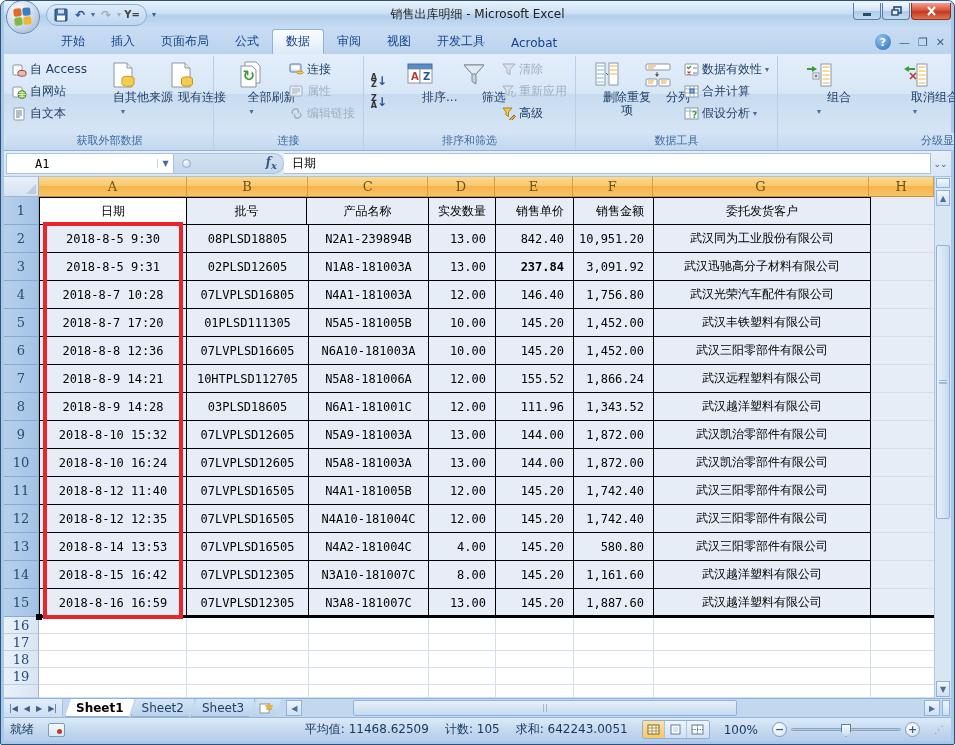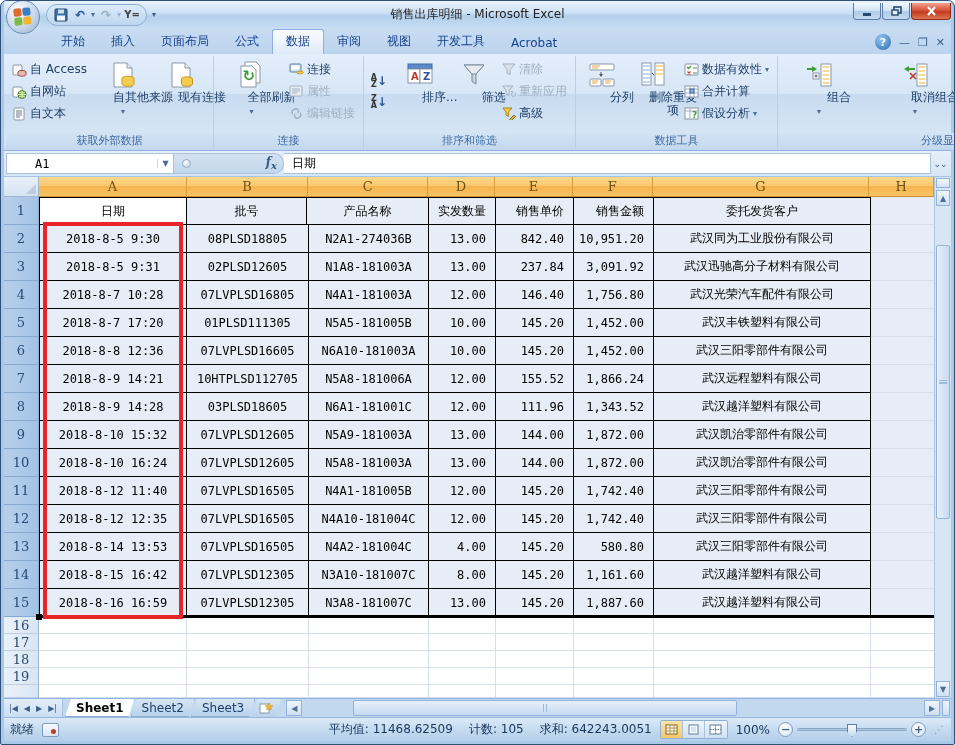--- a/index.html
+++ b/index.html
@@ -129,21 +129,21 @@
     background:linear-gradient(#D5E5F5,#BAD2EC); clip-path:polygon(6px 0,100% 0,calc(100% - 6px) 100%,0 100%); margin-left:-4px; }
   .hscroll { flex:1; display:flex; align-items:stretch; margin-left:4px; }
   .hs-track { flex:1; position:relative; margin:1px 0; }
   .hs-thumb { position:absolute; left:8%; width:62%; top:0; bottom:0; border:1px solid #91B3DA; border-radius:2px;
     background:linear-gradient(#E7F0FA,#C6DAF0); display:flex; align-items:center; justify-content:center; }
   .hgrip { height:8px; border-left:1px solid #9FBBDA; border-right:1px solid #9FBBDA; width:4px; }
   .hs-btn { width:16px; flex:0 0 16px; background:linear-gradient(#EFF5FB,#CFE0F2); border:1px solid #91B3DA; margin:1px;
     display:flex; align-items:center; justify-content:center; color:#4D6E96; font-size:8px; }
 
   
-  .statusbar { height:24px; flex:0 0 24px; display:flex; align-items:center; gap:8px; padding:0 8px 0 6px;
+  .statusbar { height:24px; flex:0 0 24px; display:flex; align-items:center; gap:14px; padding:0 8px 0 6px;
     background:linear-gradient(#DCEAF8,#C3D9EF 55%,#B5CEE9); border-top:1px solid #96B6DC; color:#1F3F66; }
   .ready { font-size:12px; color:#16365C; }
   .macro-icon { width:17px; height:14px; border:1px solid #7E9CBE; background:linear-gradient(#F6FAFE,#D8E6F4); position:relative; border-radius:2px;}
   .macro-icon::after { content:""; position:absolute; right:2px; bottom:2px; width:5px; height:5px; border-radius:50%; background:#C23B2A; }
   .agg { margin-left:auto; display:flex; gap:16px; font-size:12px; color:#16365C; }
   .viewbtns { display:flex; border:1px solid #8FB0D4; border-radius:2px; overflow:hidden; }
   .vb { width:22px; height:17px; display:flex; align-items:center; justify-content:center; background:linear-gradient(#EFF5FB,#CFE0F2); border-right:1px solid #A9C3DF; }
   .vb:last-child { border-right:none; }
   .vb.active { background:linear-gradient(#FBE3A9,#F6C866); }
   .zoom-level { font-size:12px; color:#16365C; }
@@ -371,39 +371,39 @@
           </div>
         </div>
       </div>
       <div class="rgroup-label">排序和筛选</div>
     </div>
 
     <div class="rgroup" style="width:202px;">
       <div class="rgroup-content">
         <div class="lbtn">
           <svg class="ic" width="28" height="28" viewBox="0 0 28 28">
+              <rect x="3" y="2" width="9" height="22" fill="#fff" stroke="#8a97a5"></rect>
+              <path d="M4 5h7M4 9h7M4 13h7M4 17h7M4 21h7" stroke="#7FB2E5"></path>
+              <rect x="16" y="2" width="9" height="22" fill="#fff" stroke="#8a97a5"></rect>
+              <path d="M17 5h7M17 9h7M17 13h7" stroke="#F2B431"></path>
+              <path d="M13 12l2 2" stroke="#555"></path>
+            </svg>
+          <span class="lab lab2">删除重复项</span>
+        </div>
+        <div class="lbtn">
+          <svg class="ic" width="28" height="28" viewBox="0 0 28 28">
               <rect x="2" y="3" width="24" height="6" rx="1" fill="#fff" stroke="#8a97a5"></rect>
               <path d="M4 5h8M4 7h6" stroke="#E8A33D"></path>
               <path d="M13 11l0 3" stroke="#555"></path>
               <path d="M11 13l2 3 2-3z" fill="#555"></path>
               <rect x="2" y="18" width="11" height="7" rx="1" fill="#fff" stroke="#8a97a5"></rect>
               <rect x="15" y="18" width="11" height="7" rx="1" fill="#fff" stroke="#8a97a5"></rect>
               <path d="M4 20h6M4 22h5M17 20h6M17 22h5" stroke="#E8A33D"></path>
             </svg>
           <span class="lab">分列</span>
-        </div>
-        <div class="lbtn">
-          <svg class="ic" width="28" height="28" viewBox="0 0 28 28">
-              <rect x="3" y="2" width="9" height="22" fill="#fff" stroke="#8a97a5"></rect>
-              <path d="M4 5h7M4 9h7M4 13h7M4 17h7M4 21h7" stroke="#7FB2E5"></path>
-              <rect x="16" y="2" width="9" height="22" fill="#fff" stroke="#8a97a5"></rect>
-              <path d="M17 5h7M17 9h7M17 13h7" stroke="#F2B431"></path>
-              <path d="M13 12l2 2" stroke="#555"></path>
-            </svg>
-          <span class="lab lab2">删除重复项</span>
         </div>
         <div class="btn-col">
           <div class="sbtn">
             <svg class="ic" width="15" height="13" viewBox="0 0 15 13">
                 <rect x="1" y="1" width="13" height="11" rx="1" fill="#fff" stroke="#8a97a5"></rect>
                 <path d="M3 4l1.5 1.5L7 3" stroke="#3E9B35" fill="none" stroke-width="1.3"></path>
                 <path d="M3.5 8.5l3 3M6.5 8.5l-3 3" stroke="#C0392B" stroke-width="1.2"></path>
                 <path d="M9 5h4M9 10h4" stroke="#6B7B8C"></path>
               </svg>
             <span>数据有效性</span>
@@ -526,34 +526,34 @@
             <div class="cell r tb" style="width: 67px; flex: 0 0 67px;">实发数量</div>
             <div class="cell r tb" style="width: 78px; flex: 0 0 78px;">销售单价</div>
             <div class="cell r tb" style="width: 80px; flex: 0 0 80px;">销售金额</div>
             <div class="cell tb" style="width: 217px; flex: 0 0 217px;">委托发货客户</div>
             <div class="cell lt" style="width: 65px; flex: 0 0 65px;"></div>
           </div>
           <div class="grow sel">
             <div class="rowh">2</div>
             <div class="cell tb first" style="width: 148px; flex: 0 0 148px;">2018-8-5 9:30</div>
             <div class="cell tb" style="width: 122px; flex: 0 0 122px;">08PLSD18805</div>
-            <div class="cell tb" style="width: 120px; flex: 0 0 120px;">N2A1-274036B</div>
+            <div class="cell tb" style="width: 120px; flex: 0 0 120px;">N2A1-239894B</div>
             <div class="cell r tb" style="width: 67px; flex: 0 0 67px;">13.00</div>
             <div class="cell r tb" style="width: 78px; flex: 0 0 78px;">842.40</div>
             <div class="cell r tb" style="width: 80px; flex: 0 0 80px;">10,951.20</div>
             <div class="cell tb" style="width: 217px; flex: 0 0 217px;">武汉同为工业股份有限公司</div>
             <div class="cell lt" style="width: 65px; flex: 0 0 65px;"></div>
           </div>
           <div class="grow sel">
             <div class="rowh">3</div>
             <div class="cell tb first" style="width: 148px; flex: 0 0 148px;">2018-8-5 9:31</div>
             <div class="cell tb" style="width: 122px; flex: 0 0 122px;">02PLSD12605</div>
             <div class="cell tb" style="width: 120px; flex: 0 0 120px;">N1A8-181003A</div>
             <div class="cell r tb" style="width: 67px; flex: 0 0 67px;">13.00</div>
-            <div class="cell r tb" style="width: 78px; flex: 0 0 78px;">237.84</div>
+            <div class="cell r tb" style="width: 78px; flex: 0 0 78px; font-weight: bold;">237.84</div>
             <div class="cell r tb" style="width: 80px; flex: 0 0 80px;">3,091.92</div>
             <div class="cell tb" style="width: 217px; flex: 0 0 217px;">武汉迅驰高分子材料有限公司</div>
             <div class="cell lt" style="width: 65px; flex: 0 0 65px;"></div>
           </div>
           <div class="grow sel">
             <div class="rowh">4</div>
             <div class="cell tb first" style="width: 148px; flex: 0 0 148px;">2018-8-7 10:28</div>
             <div class="cell tb" style="width: 122px; flex: 0 0 122px;">07LVPLSD16805</div>
             <div class="cell tb" style="width: 120px; flex: 0 0 120px;">N4A1-181003A</div>
             <div class="cell r tb" style="width: 67px; flex: 0 0 67px;">12.00</div>

